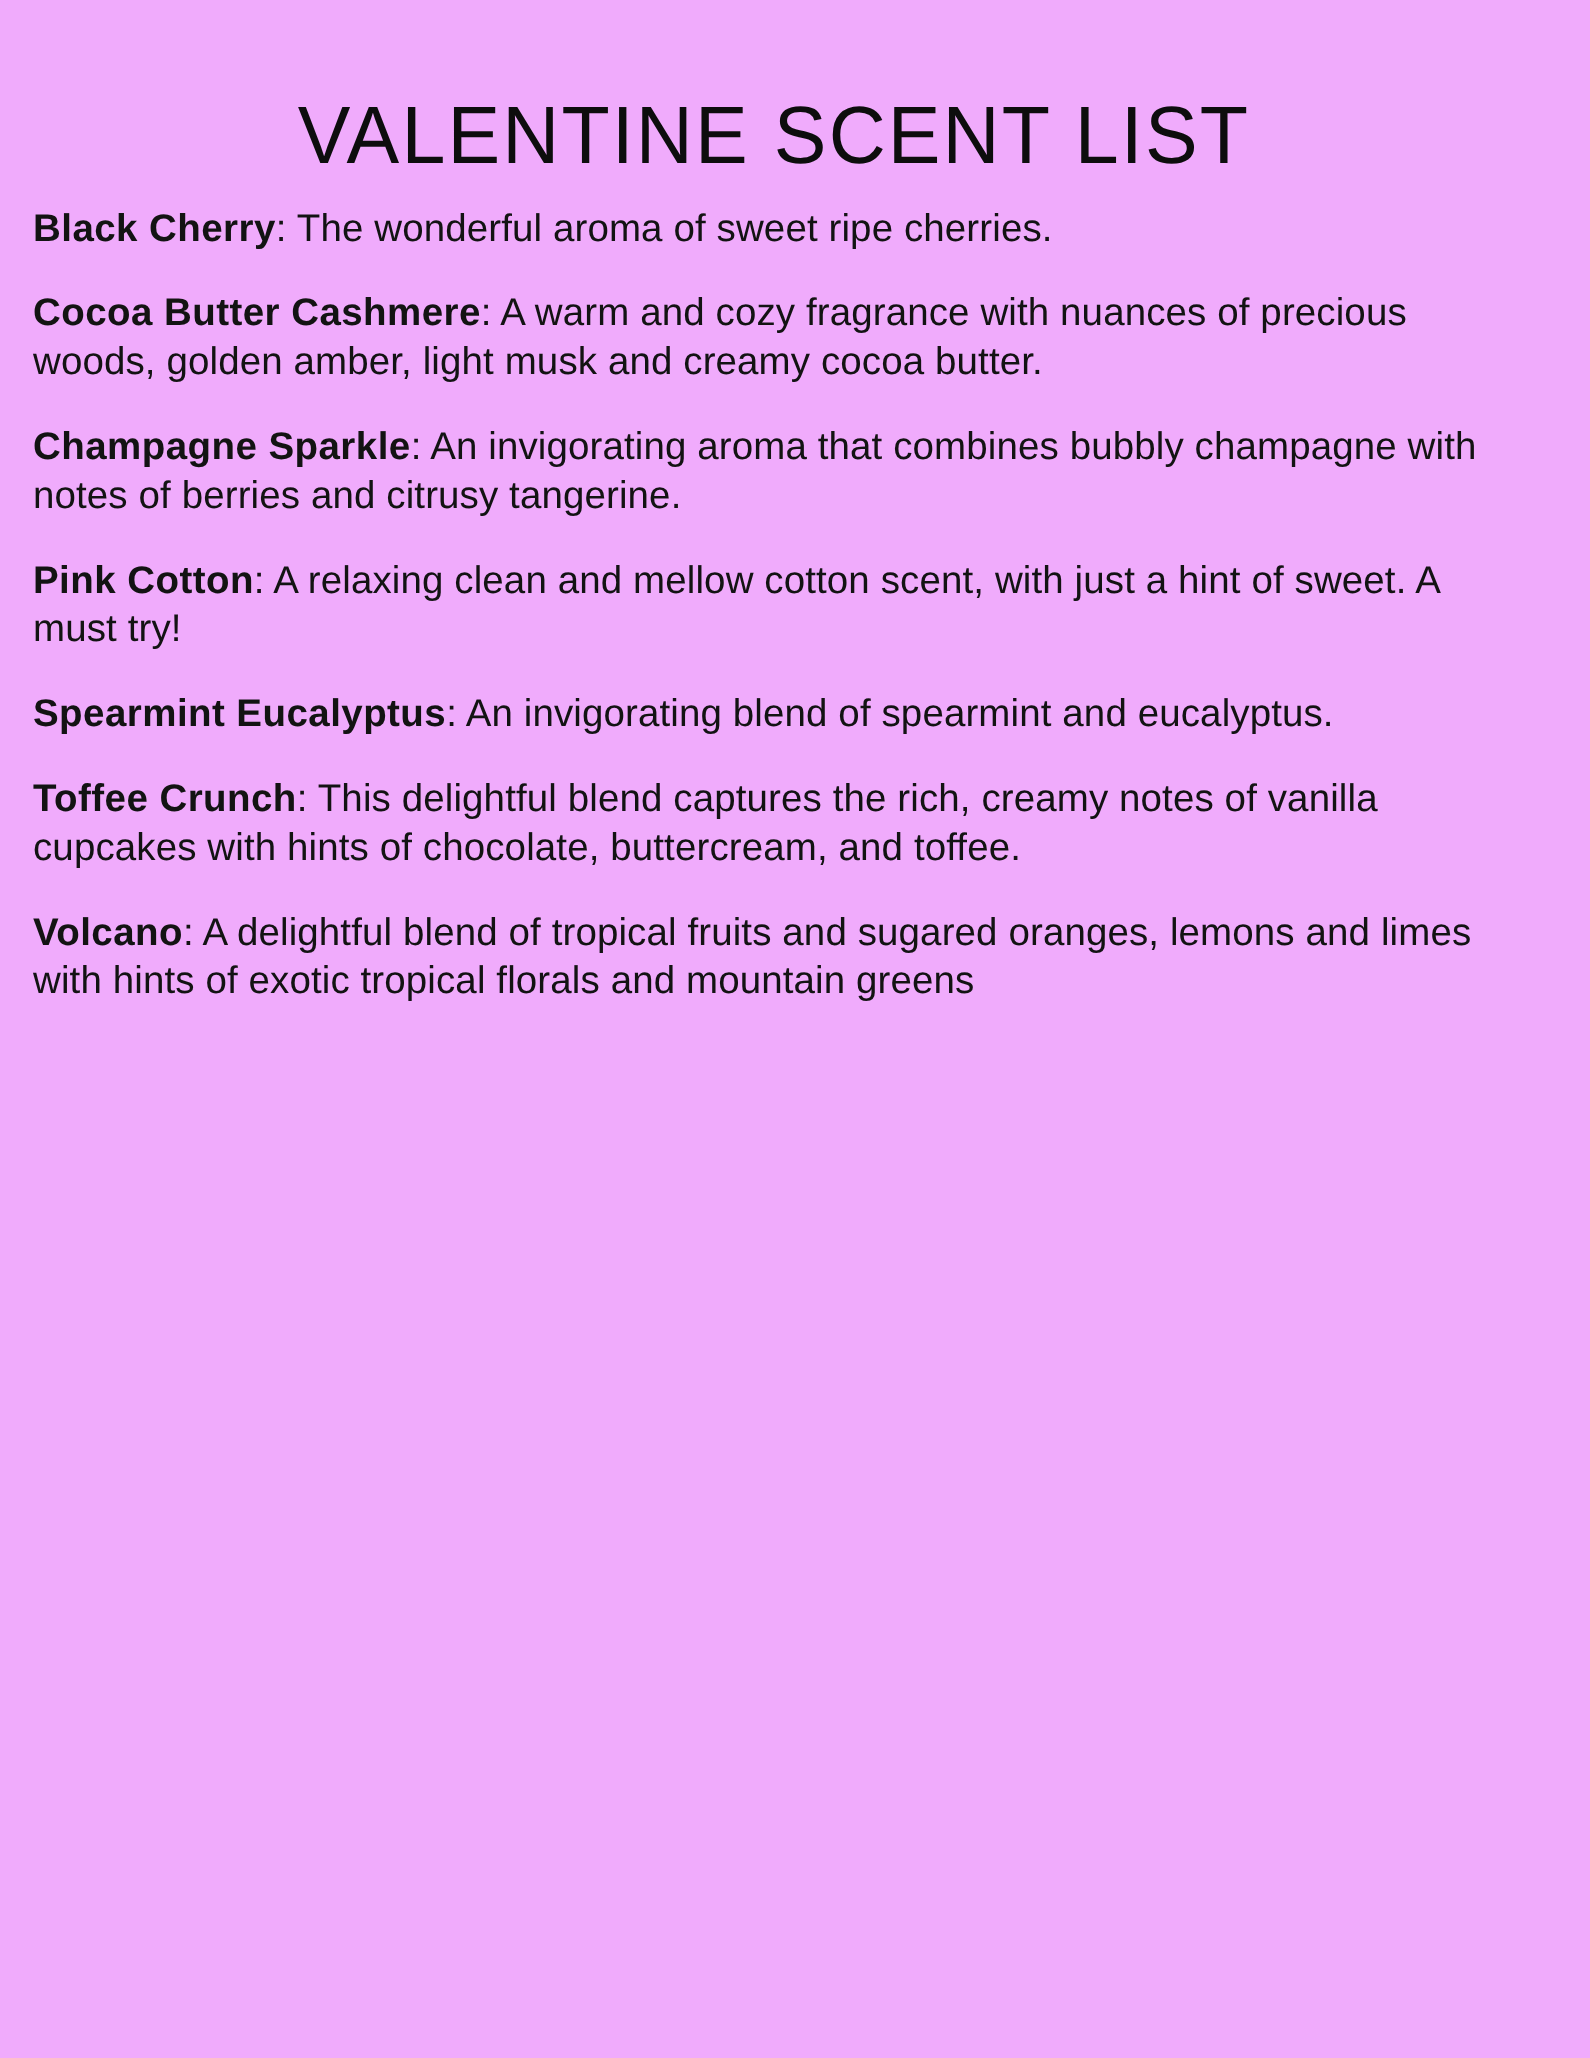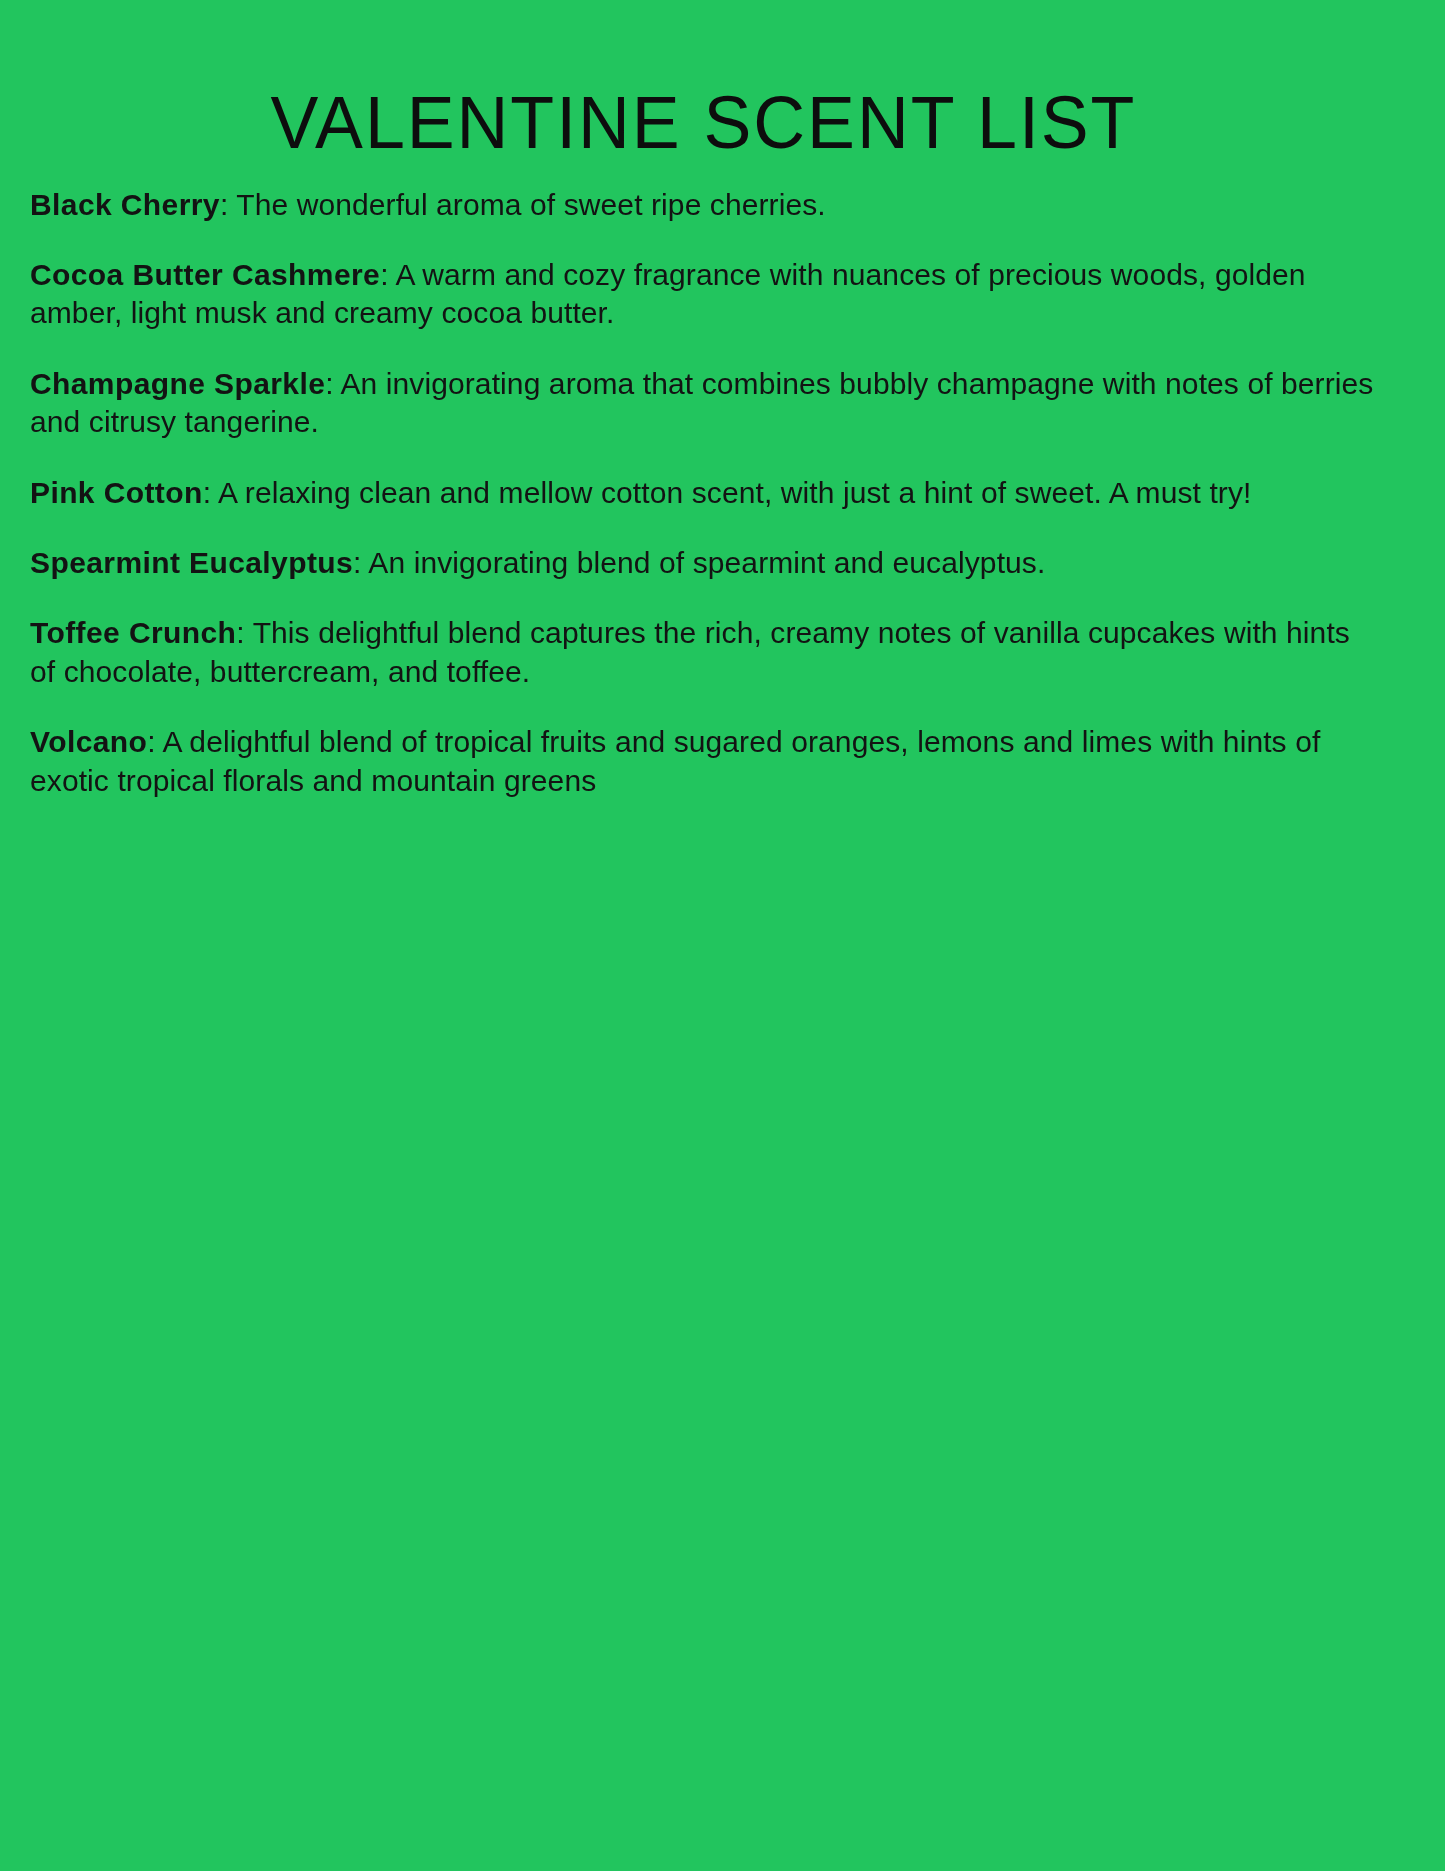--- a/index.html
+++ b/index.html
@@ -12,41 +12,41 @@
     height: 1871px;
     font-family: "Liberation Sans", sans-serif;
     color: #111111;
     overflow: hidden;
   }
   .page {
     width: 1445px;
     height: 1871px;
     box-sizing: border-box;
     padding: 84px 68px 0 30px;
-    background: #22c55e;
+    background: #f0abfc;
   }
   .doc-title {
     text-align: center;
     font-family: "Liberation Sans", sans-serif;
     font-weight: 300;
     font-size: 74px;
     letter-spacing: 2px;
     line-height: 1.05;
     margin: 0 0 24px 0;
     color: #0d0d0d;
     transform: scaleX(0.97);
     transform-origin: center;
   }
   .scent-list {
     margin: 0;
     padding: 0;
     list-style: none;
   }
   .scent-item {
-    font-size: 30px;
+    font-size: 35px;
     line-height: 1.28;
     margin: 0 0 32px 0;
     color: #131313;
     letter-spacing: 0.1px;
   }
   .scent-item:last-child {
     margin-bottom: 12px;
   }
   .scent-name {
     font-weight: bold;

